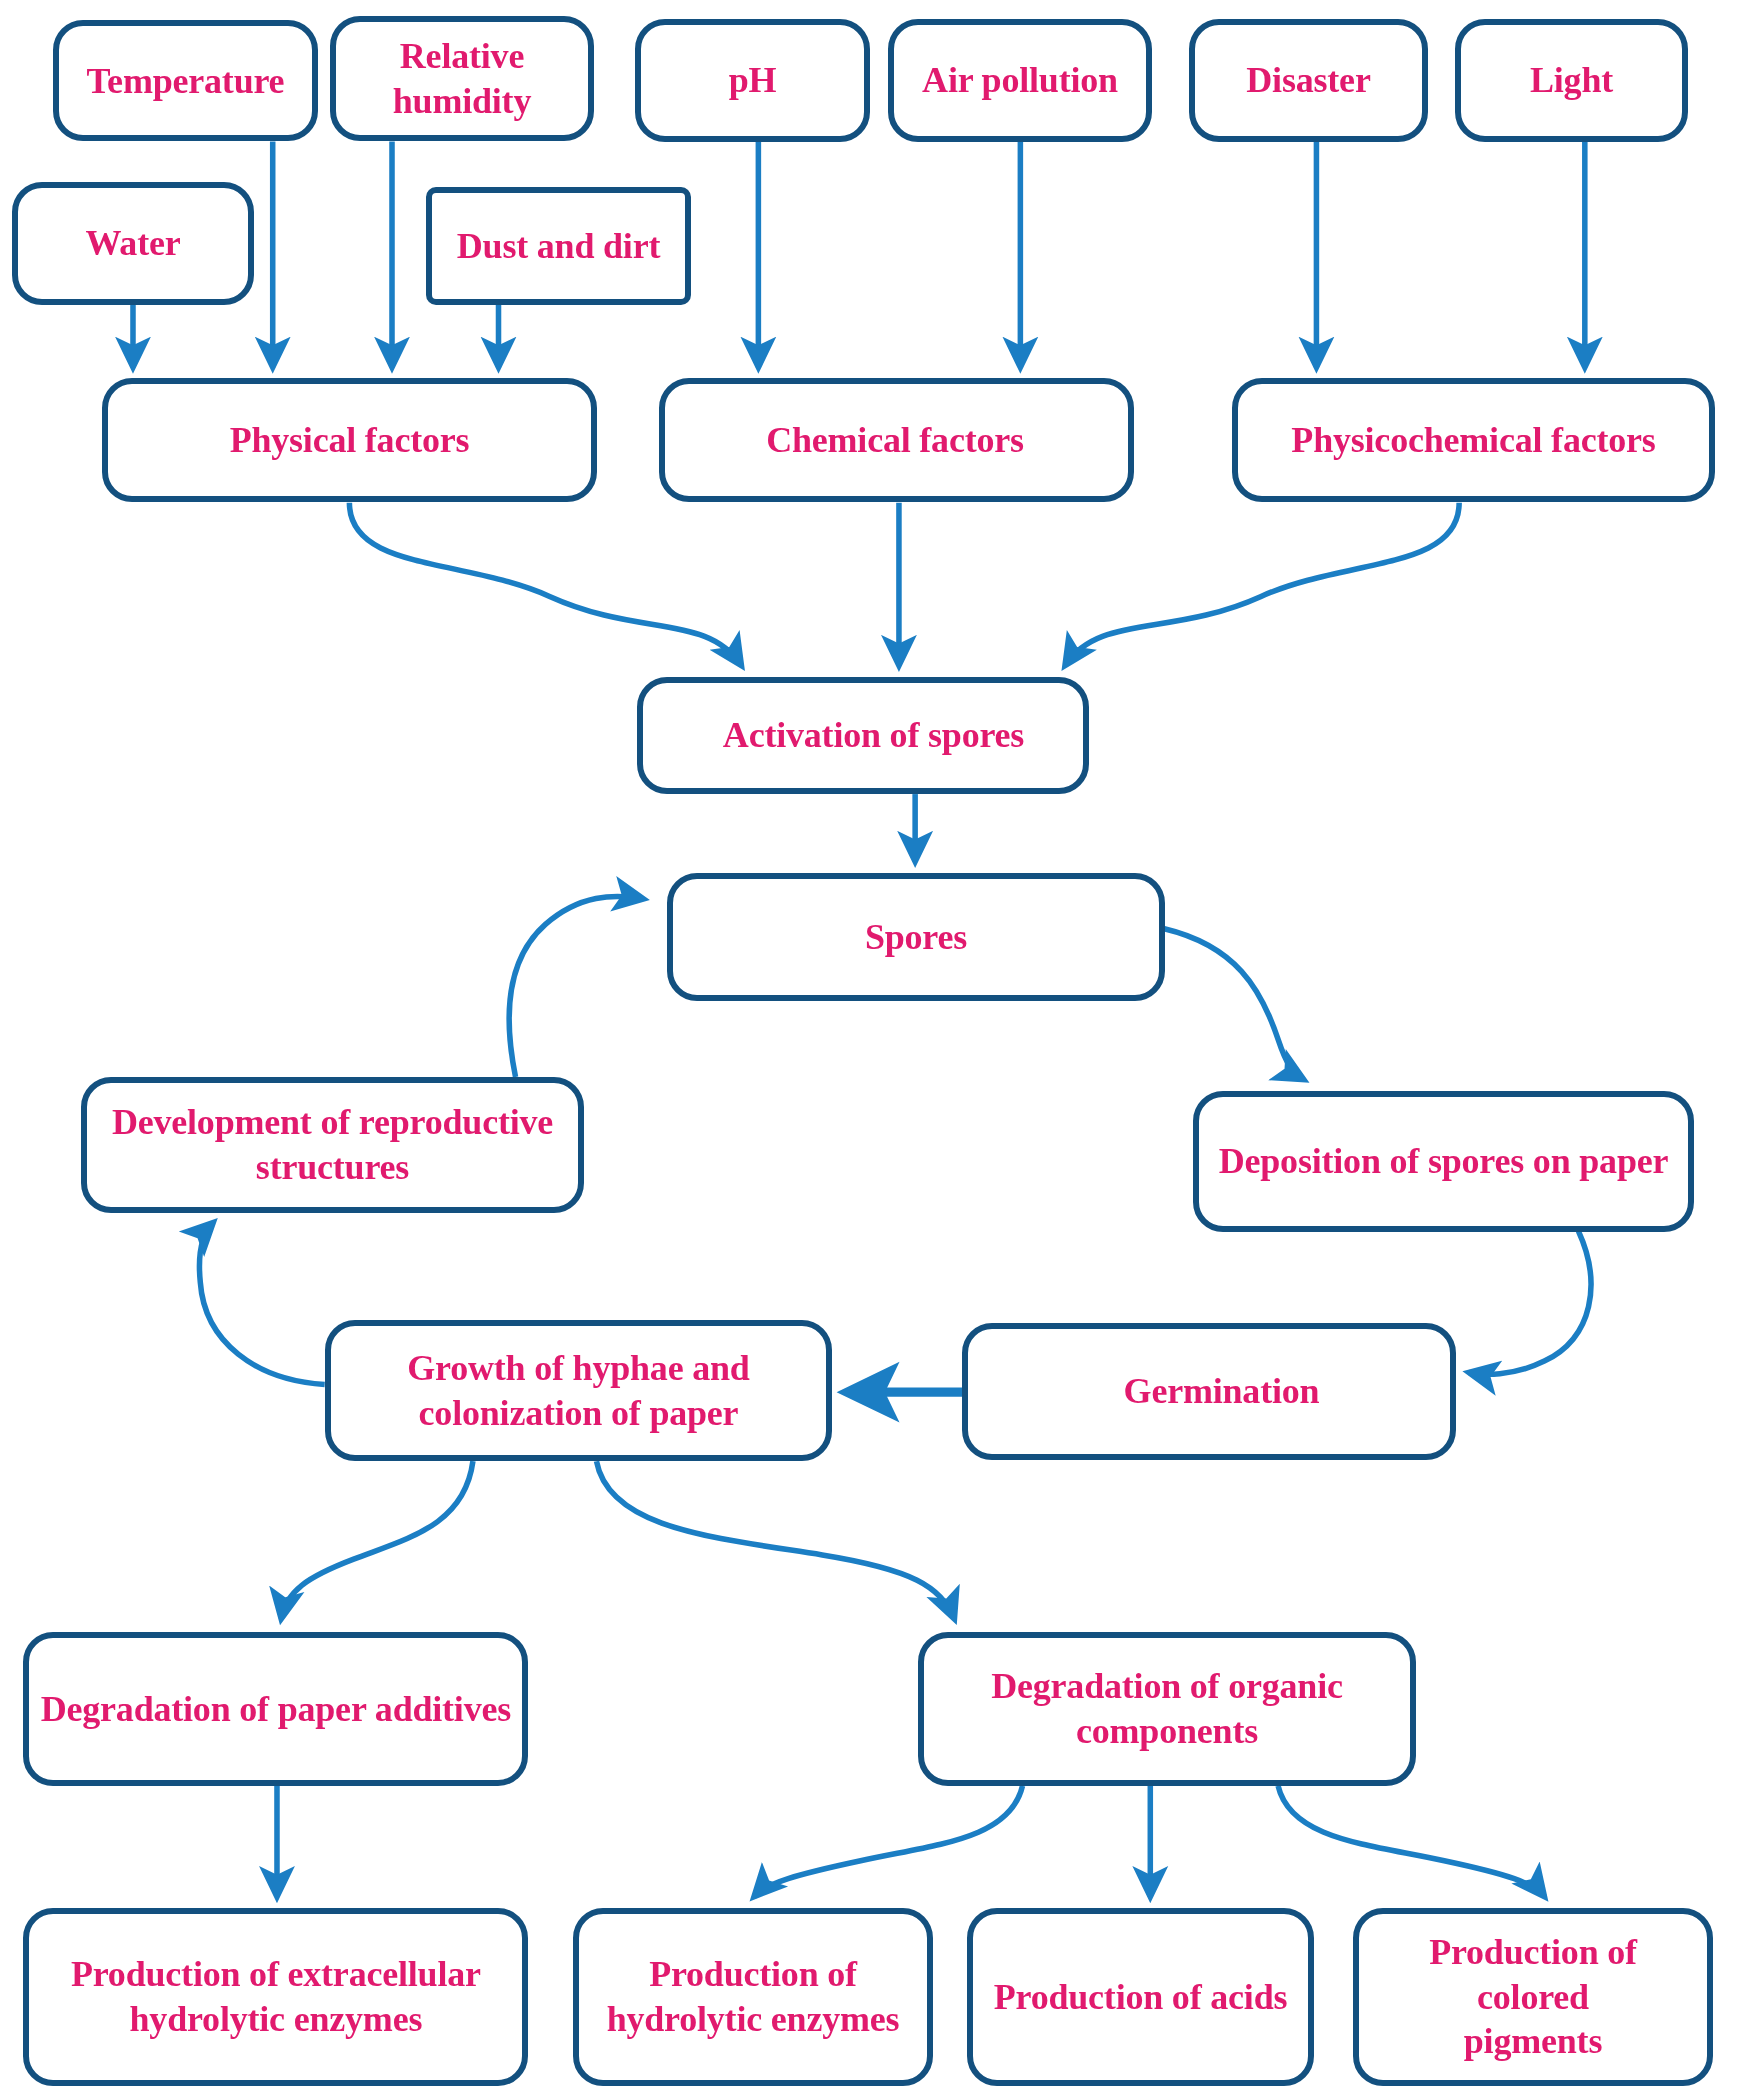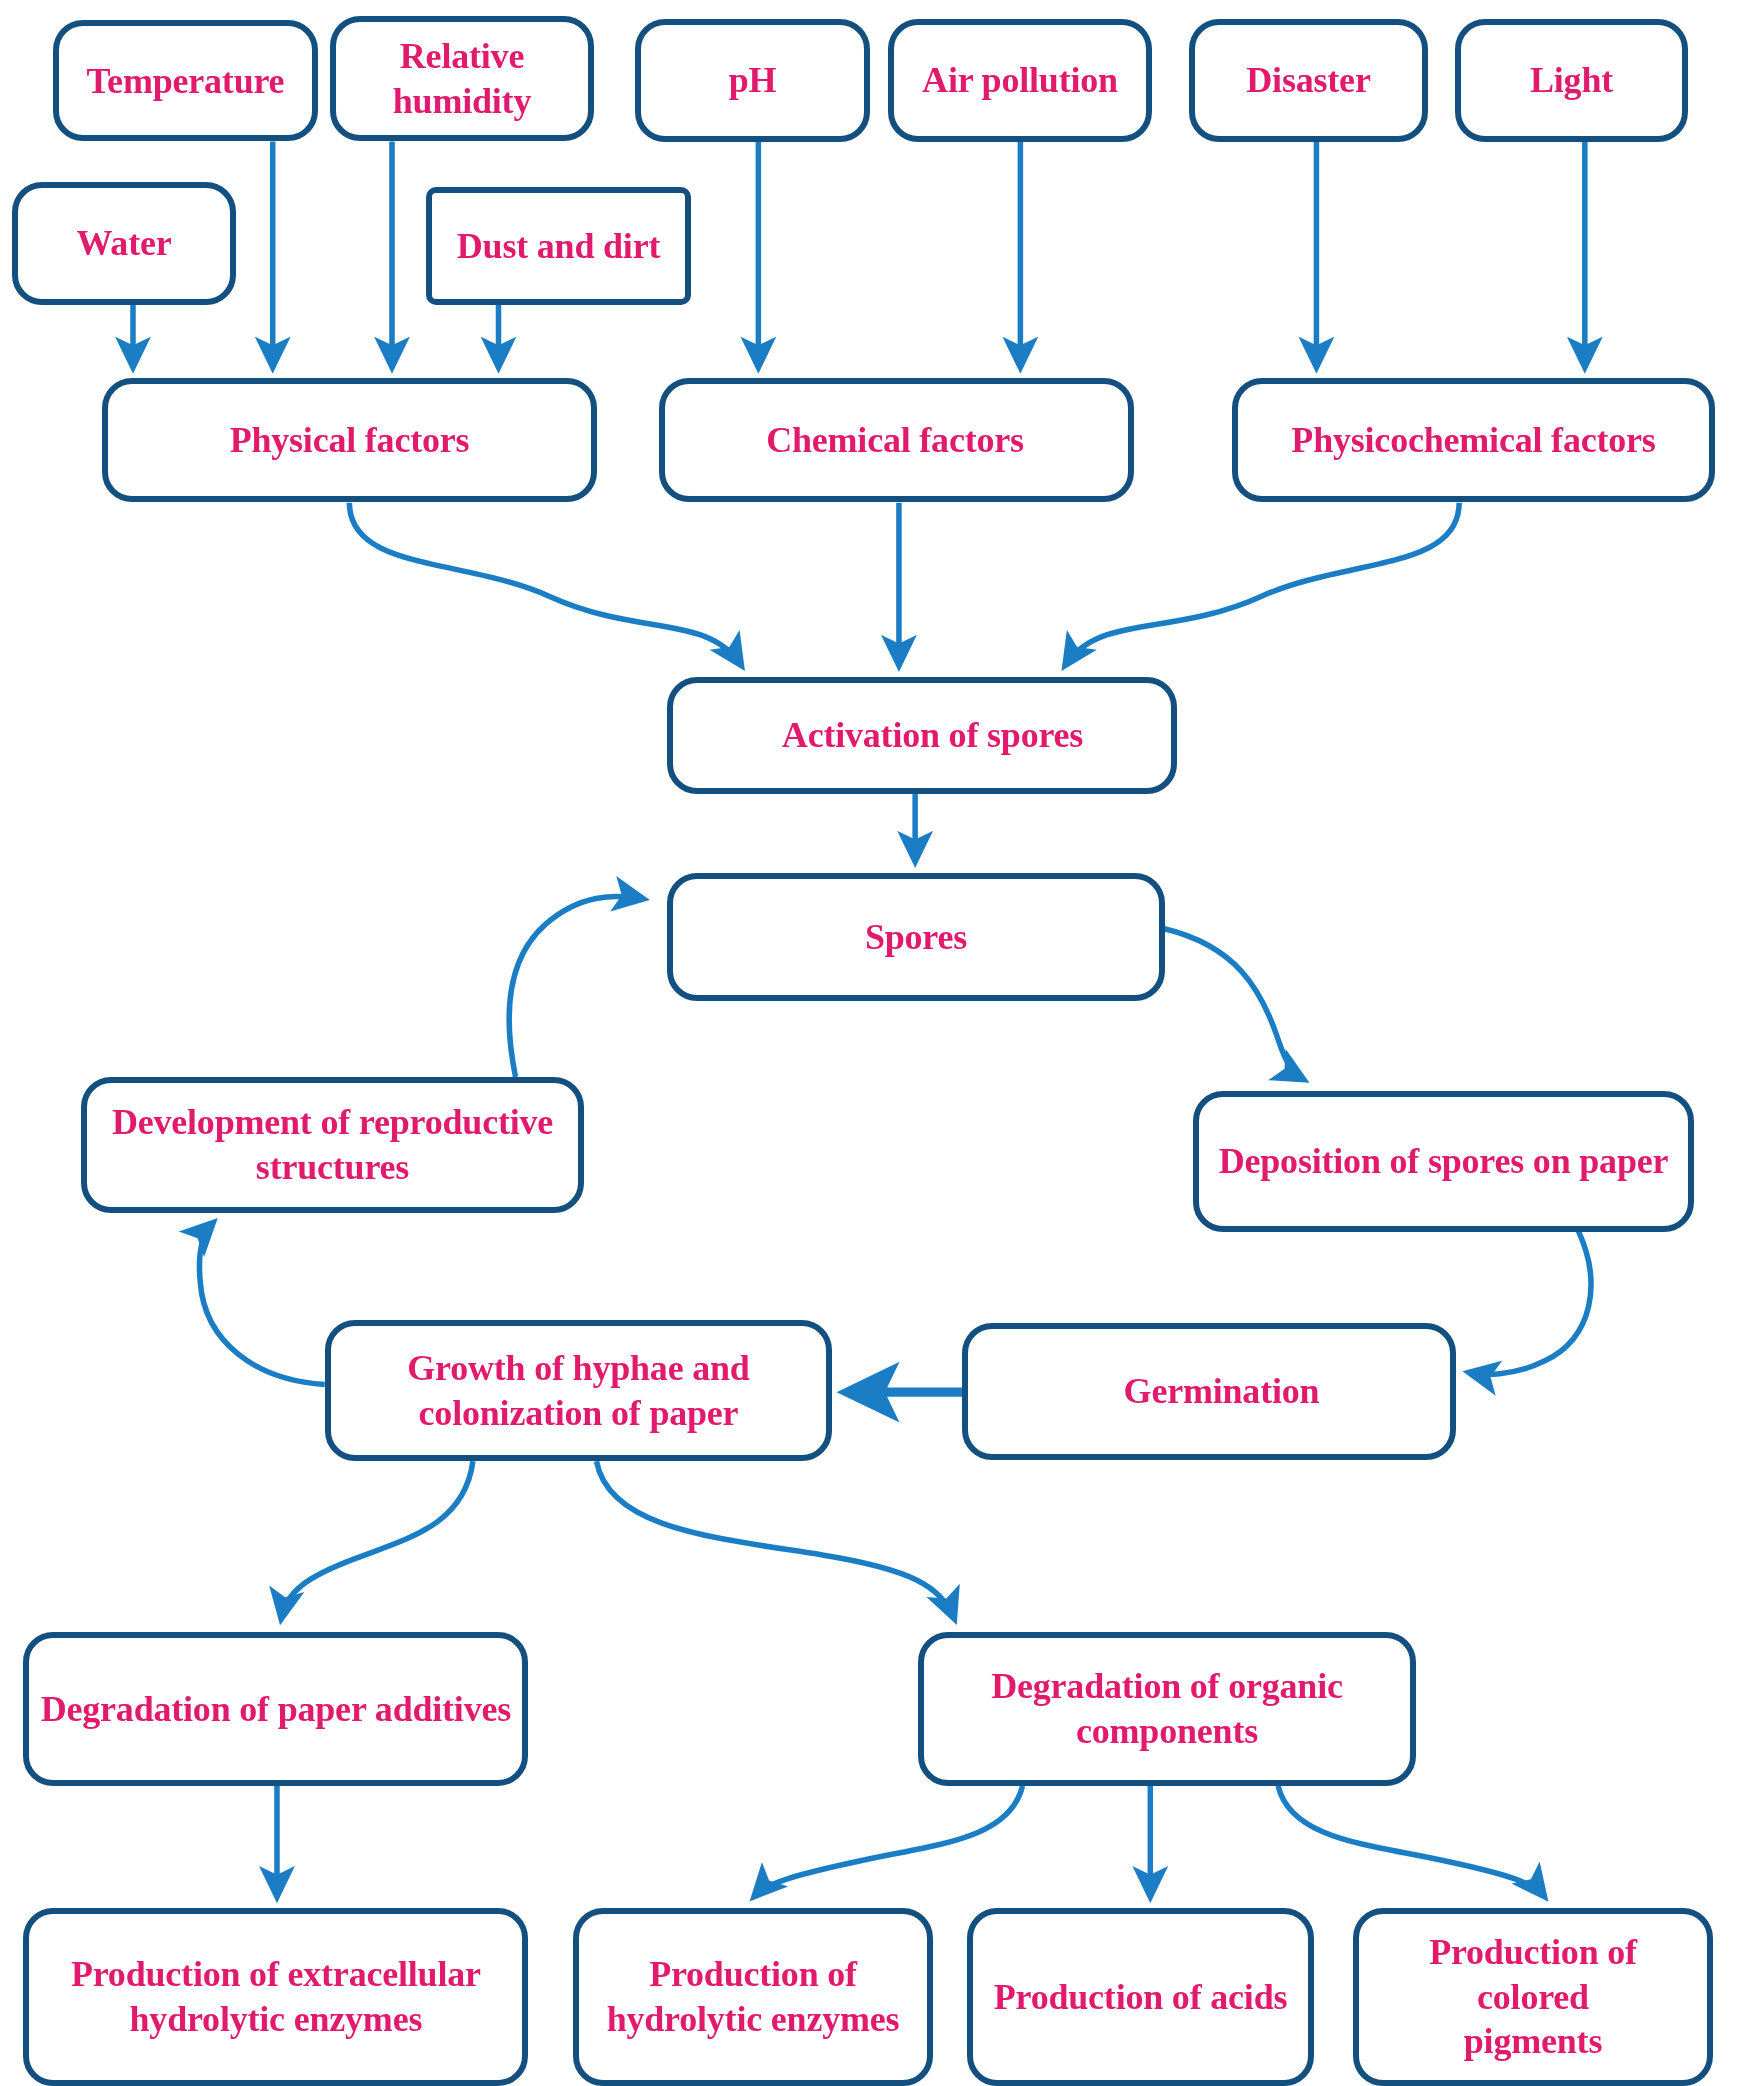--- a/index.html
+++ b/index.html
@@ -94,36 +94,36 @@
     </div>
     <div class="node f84" style="left: 888px; top: 19px; width: 264px; height: 123px;">
       <span>Air pollution</span>
     </div>
     <div class="node f84" style="left: 1189px; top: 19px; width: 239px; height: 123px;">
       <span>Disaster</span>
     </div>
     <div class="node f84" style="left: 1455px; top: 19px; width: 233px; height: 123px;">
       <span>Light</span>
     </div>
-    <div class="node f84" style="left: 12px; top: 182px; width: 224px; height: 123px;">
+    <div class="node f84" style="left: 12px; top: 182px; width: 242px; height: 123px;">
       <span>Water</span>
     </div>
     <div class="node f84" style="left: 426px; top: 187px; width: 265px; height: 118px; border-radius: 10px;">
       <span>Dust and dirt</span>
     </div>
     <div class="node f84" style="left: 102px; top: 378px; width: 495px; height: 124px;">
       <span>Physical factors</span>
     </div>
     <div class="node f84" style="left: 659px; top: 378px; width: 475px; height: 124px; padding-left: 8px;">
       <span>Chemical factors</span>
     </div>
     <div class="node f84" style="left: 1232px; top: 378px; width: 483px; height: 124px;">
       <span>Physicochemical factors</span>
     </div>
-    <div class="node f84" style="left: 667px; top: 677px; width: 510px; height: 117px; padding-left: 32px;">
+    <div class="node f84" style="left: 637px; top: 677px; width: 452px; height: 117px; padding-left: 32px;">
       <span>Activation of spores</span>
     </div>
     <div class="node f84" style="left: 667px; top: 873px; width: 498px; height: 128px;">
       <span>Spores</span>
     </div>
     <div class="node f84" style="left: 81px; top: 1077px; width: 503px; height: 136px;">
       <span>Development of reproductive<br>structures</span>
     </div>
     <div class="node f84" style="left: 1193px; top: 1091px; width: 501px; height: 141px;">
       <span>Deposition of spores on paper</span>

